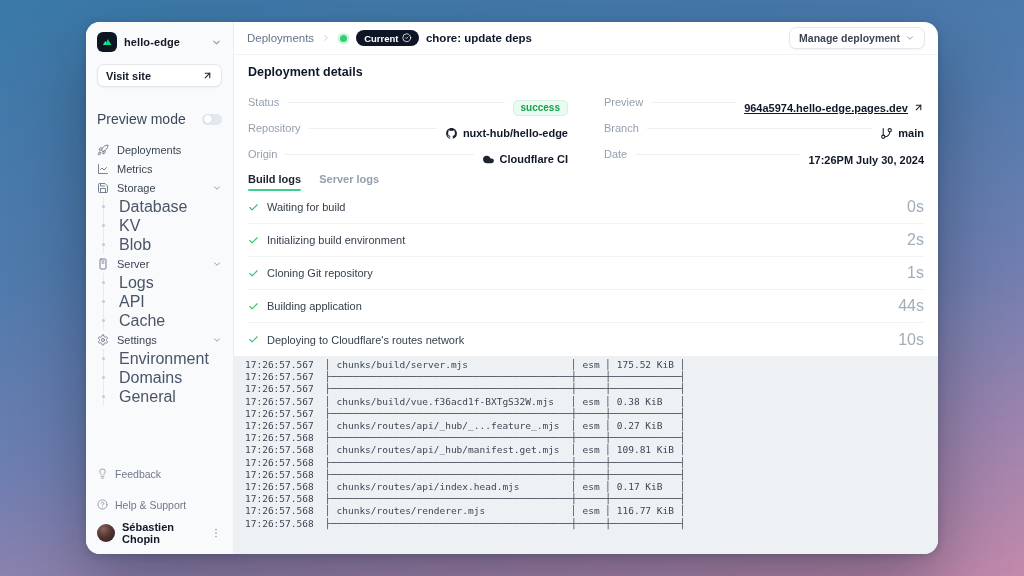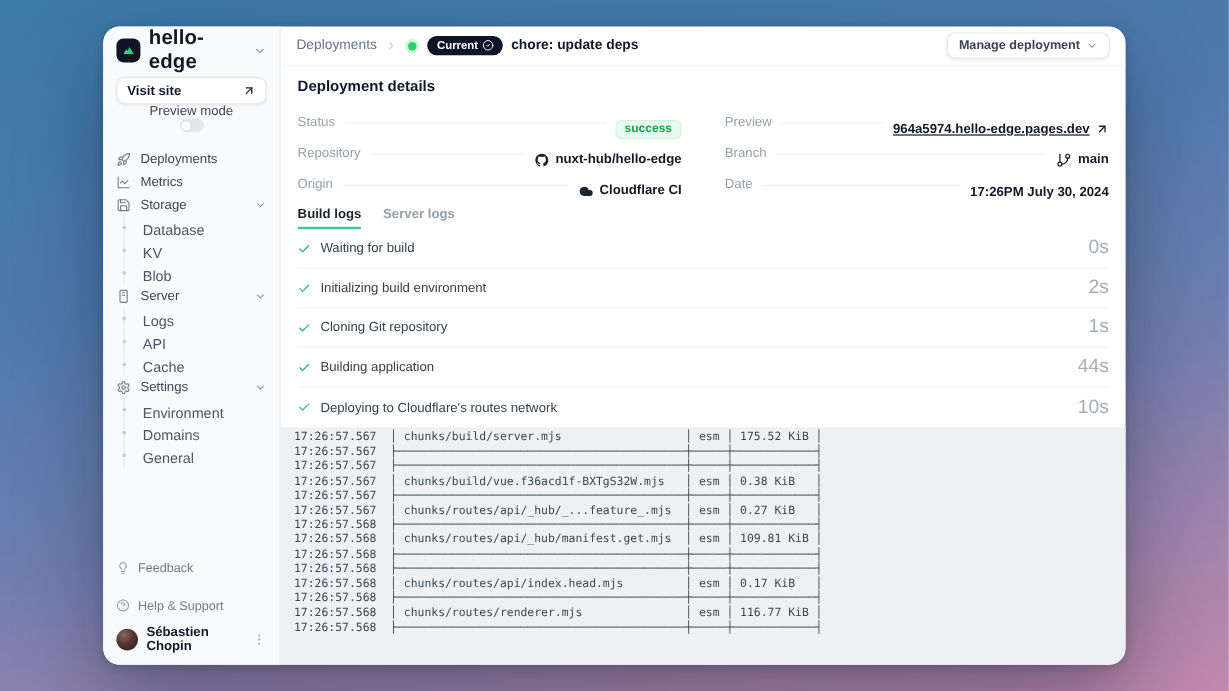--- a/index.html
+++ b/index.html
@@ -16,37 +16,37 @@
     box-shadow:0 30px 70px rgba(15,23,42,.38), 0 2px 8px rgba(15,23,42,.18);
   }
   
   .sidebar {
     width:148px; flex-shrink:0; background:#f9fafb; border-right:1px solid #eceef2;
     display:flex; flex-direction:column; padding:9px 11px 10px;
   }
   .team { display:flex; align-items:center; gap:7px; height:22px; cursor:pointer; }
   .team-avatar { width:20px; height:20px; border-radius:6px; background:#0e1624; display:flex; align-items:center; justify-content:center; flex-shrink:0; }
   .team-avatar svg { width:14px; height:14px; }
-  .team-name { font-size:17px; font-weight:700; color:#111827; flex:1; letter-spacing:.1px; }
+  .team-name { font-size:11px; font-weight:700; color:#111827; flex:1; letter-spacing:.1px; }
   .team svg.chev { width:11px; height:11px; color:#8b95a5; }
   .visit {
     margin-top:11px; height:23px; background:#fff; border:1px solid #e3e7ec; border-radius:7px;
     box-shadow:0 1px 2px rgba(16,24,40,.06); display:flex; align-items:center; justify-content:space-between;
     padding:0 8px; font-size:11px; font-weight:700; color:#111827; cursor:pointer; width:100%;
     font-family:"Liberation Sans",sans-serif;
   }
   .visit svg { width:11px; height:11px; color:#1b2430; }
-  .preview-row { margin-top:0; display:flex; align-items:center; justify-content:space-between; font-size:11px; color:#3c4759;flex-direction:column; }
+  .preview-row { margin-top:24px; display:flex; align-items:center; justify-content:space-between; font-size:14px; color:#3c4759; }
   .toggle { width:20px; height:11px; border-radius:999px; background:#e3e8ee; position:relative; cursor:pointer; flex-shrink:0; }
   .knob { position:absolute; left:1.5px; top:1.5px; width:8px; height:8px; background:#fff; border-radius:50%; box-shadow:0 0 1px rgba(0,0,0,.25); }
   .nav { margin-top:13px; display:flex; flex-direction:column; }
   .nav-item { display:flex; align-items:center; gap:8px; height:19px; font-size:11px; color:#3b4555; font-weight:500; cursor:pointer; }
   .nav-item svg.ic { width:12px; height:12px; color:#707c8c; flex-shrink:0; }
   .nav-item svg.chev { margin-left:auto; width:10px; height:10px; color:#8b95a5; }
-  .sub { position:relative; padding-left:22px; height:19px; display:flex; align-items:flex-end; font-size:12px; color:#4a5568; cursor:pointer; }
+  .sub { position:relative; padding-left:22px; height:19px; display:flex; align-items:flex-end; font-size:16px; color:#4a5568; cursor:pointer; }
   .sub::after { content:''; position:absolute; left:5.5px; top:0; bottom:0; width:1px; background:#e7ebf0; }
   .sub::before { content:''; position:absolute; left:4.5px; top:8px; width:3px; height:3px; border-radius:50%; background:#c2ccd6; z-index:1; }
   .sidebar-footer { margin-top:auto; display:flex; flex-direction:column; gap:14px; }
   .footer-item { display:flex; align-items:center; gap:7px; height:17px; font-size:10.5px; color:#6e7a8a; cursor:pointer; }
   .footer-item svg { width:11px; height:11px; color:#8b95a5; }
   .user-row { margin-top:9px; display:flex; align-items:center; gap:7px; height:22px; cursor:pointer; }
   .user-avatar { width:18px; height:18px; border-radius:50%; flex-shrink:0;
     background:radial-gradient(circle at 35% 28%, #8a655a 0%, #54352f 45%, #241d28 100%); }
   .user-name { font-size:11px; font-weight:700; color:#111827; flex:1; }
   .user-row svg { width:12px; height:12px; color:#9aa4b2; }

